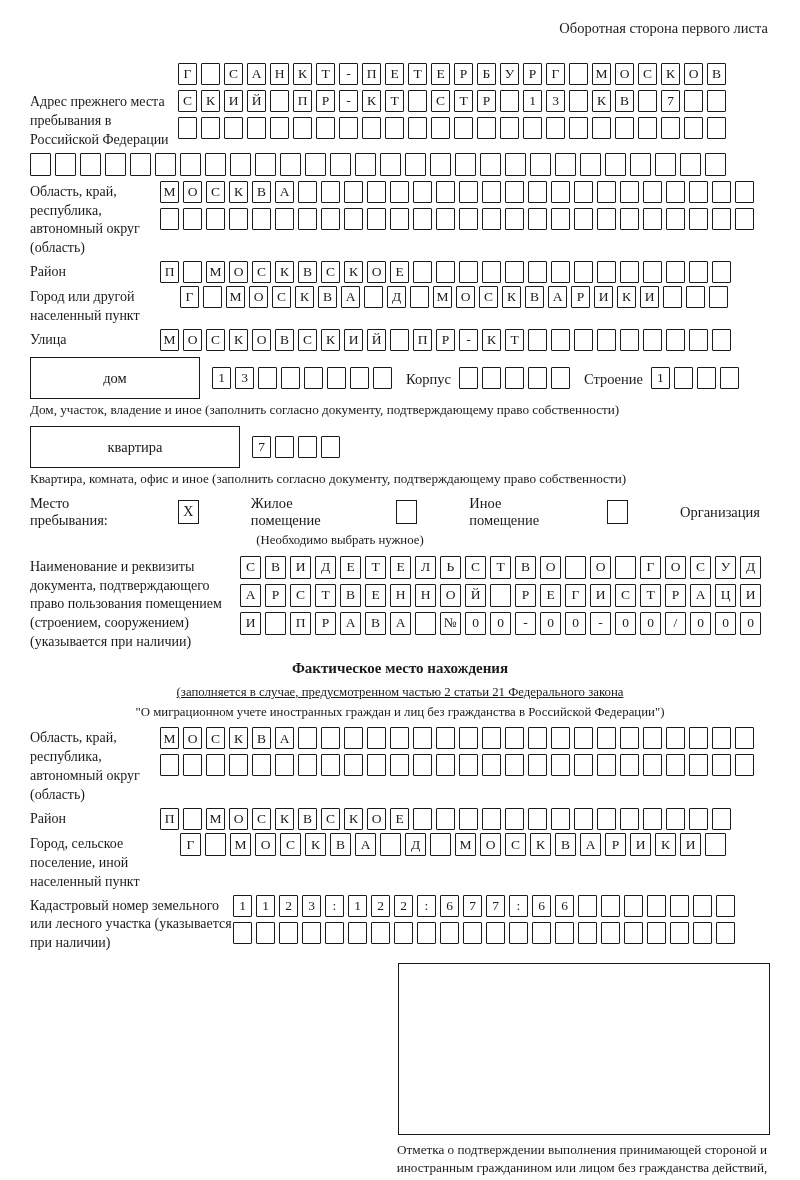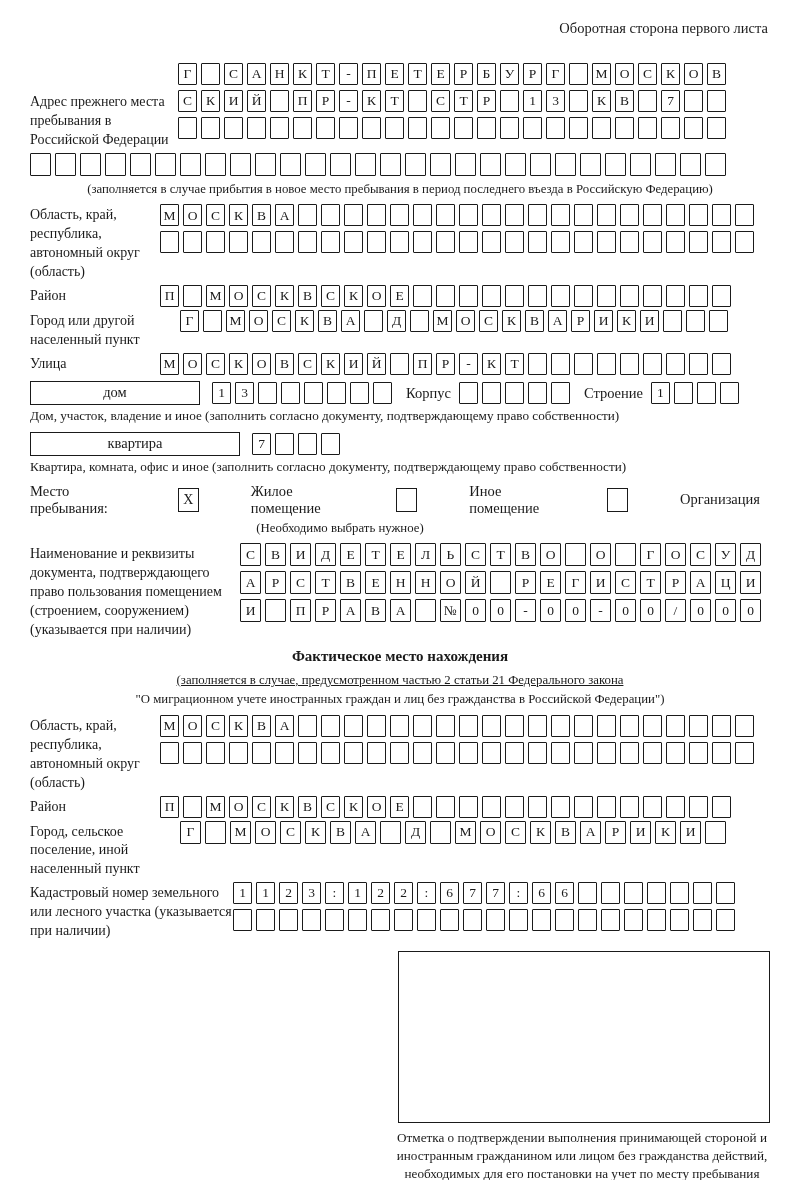--- a/index.html
+++ b/index.html
@@ -30,21 +30,21 @@
     font-size:13.5px; line-height:1;
   }
   .cells.lg .cell { width:21px; height:23px; }
   .mb { margin-bottom:5px; }
 
   .caption { text-align:center; font-size:12.8px; margin:3px 0 7px 0; line-height:1.3; }
   .caption-left { text-align:left; font-size:13.2px; margin:3px 0 8px 0; }
 
   .house-row { align-items:center; margin-top:6px; }
   .named-box {
-    border:1.6px solid #1a1a1a; height:24px; flex:none;
+    border:1.6px solid #1a1a1a; height:42px; flex:none;
     display:flex; align-items:center; justify-content:center; font-size:14.5px;
   }
   .dom-box { width:170px; margin-right:12px; }
   .kv-box  { width:210px; margin-right:12px; }
   .inline-label { font-size:14.5px; margin:0 8px 0 14px; flex:none; padding-top:2px; }
 
   .place-row { display:flex; align-items:center; font-size:14.5px; margin:8px 0 2px 0;gap:44px; }
   .plabel { margin-right:8px; }
   .popt { margin:0 10px 0 8px; }
   .chk {
@@ -180,21 +180,20 @@
       <div class="cell"></div>
       <div class="cell"></div>
       <div class="cell"></div>
       <div class="cell"></div>
       <div class="cell"></div>
       <div class="cell"></div>
       <div class="cell"></div>
       <div class="cell"></div>
       <div class="cell"></div>
     </div>
-  <div class="caption">(заполняется в случае прибытия в новое место пребывания в период последнего въезда в Российскую Федерацию)</div>
 
 
   <div class="frow">
     <div class="flabel w130">Область, край, республика, автономный округ (область)</div>
     <div class="rows">
       <div class="cells">
           <div class="cell">М</div>
           <div class="cell">О</div>
           <div class="cell">С</div>
           <div class="cell">К</div>

